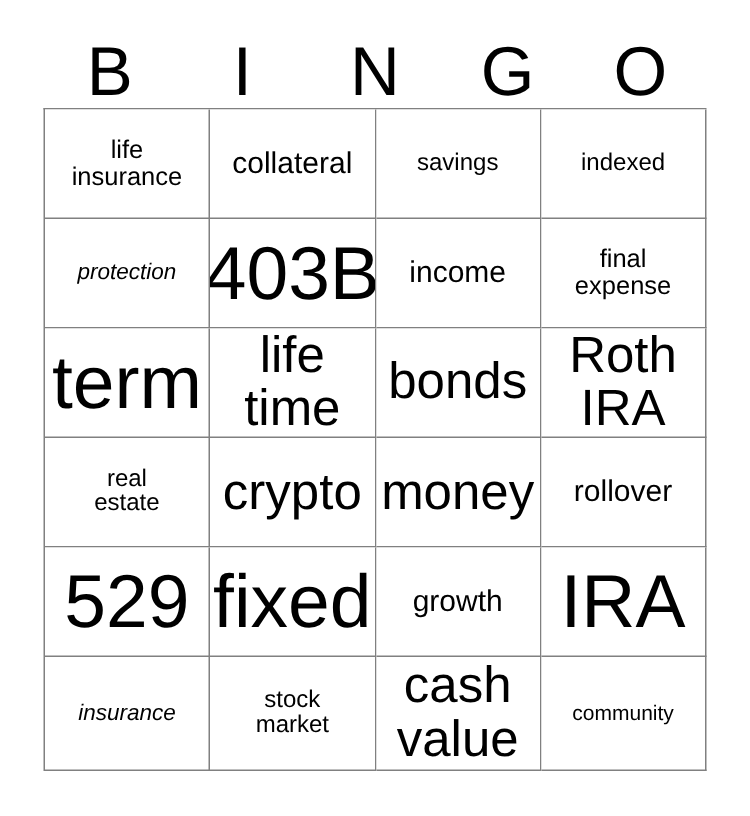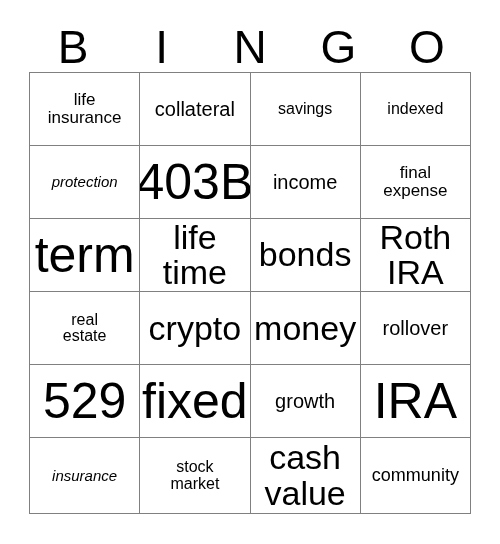--- a/index.html
+++ b/index.html
@@ -73,21 +73,21 @@
     overflow: hidden;
   }
   .cell-text {
     display: block;
     line-height: 1.04;
     white-space: pre-line;
     color: #000000;
   }
 
   
-  .fs-xs   { font-size: 18px; }
+  .fs-xs   { font-size: 14px; }
   .fs-sm   { font-size: 15px; font-style: italic; }
   .fs-smd  { font-size: 17px; }
   .fs-md   { font-size: 20px; }
   .fs-lg   { font-size: 16px; }
   .fs-xl   { font-size: 34px; }
   .fs-xxl  { font-size: 34px; }
   .fs-huge { font-size: 50px; }
 </style>
 </head>
 <body>

